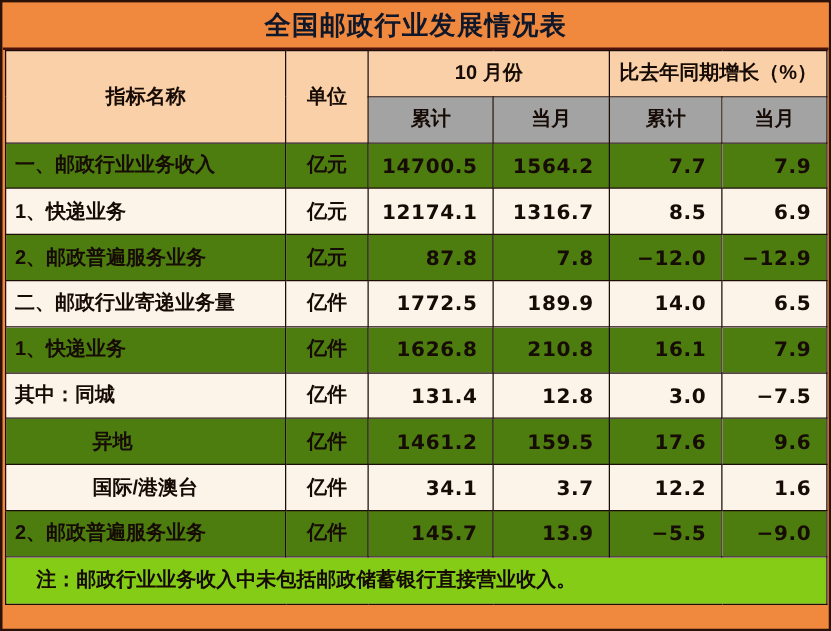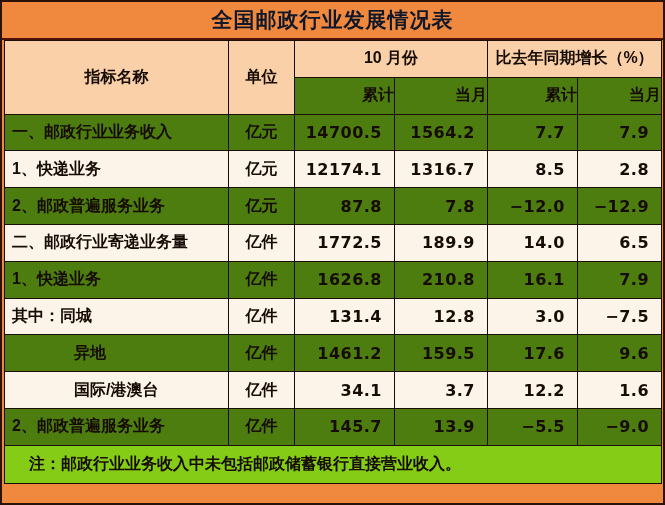--- a/index.html
+++ b/index.html
@@ -32,21 +32,21 @@
     height: 36.8px;
     font-size: 16px;
     font-weight: bold;
     color: #160B05;
     vertical-align: middle;
     padding: 0;
     overflow: hidden;
     white-space: nowrap;
   }
   thead th { background: #F9D0A7; text-align: center; }
-  thead th.sub { background: #4d7c0f; text-align: right; }
+  thead th.sub { background: #a3a3a3; }
   tr.peach td { background: #4d7c0f; }
   tr.cream td { background: #FDF4E9; }
   td.name { text-align: left; padding-left: 7px; }
   td.name.ind1 { }
   td.name.ind2 { padding-left: 69px; }
   td.unit { text-align: center; }
   td.num {
     text-align: right; padding-right: 12px;
     font-family: "DejaVu Sans", sans-serif;
     font-weight: bold; font-size: 16px;
@@ -99,21 +99,21 @@
         <td class="num">7.7</td>
         <td class="num">7.9</td>
       </tr>
 
       <tr class="cream">
         <td class="name ind1">1、快递业务</td>
         <td class="unit">亿元</td>
         <td class="num">12174.1</td>
         <td class="num">1316.7</td>
         <td class="num">8.5</td>
-        <td class="num">2.8</td>
+        <td class="num">6.9</td>
       </tr>
 
       <tr class="peach">
         <td class="name ind1">2、邮政普遍服务业务</td>
         <td class="unit">亿元</td>
         <td class="num">87.8</td>
         <td class="num">7.8</td>
         <td class="num">−12.0</td>
         <td class="num">−12.9</td>
       </tr>

